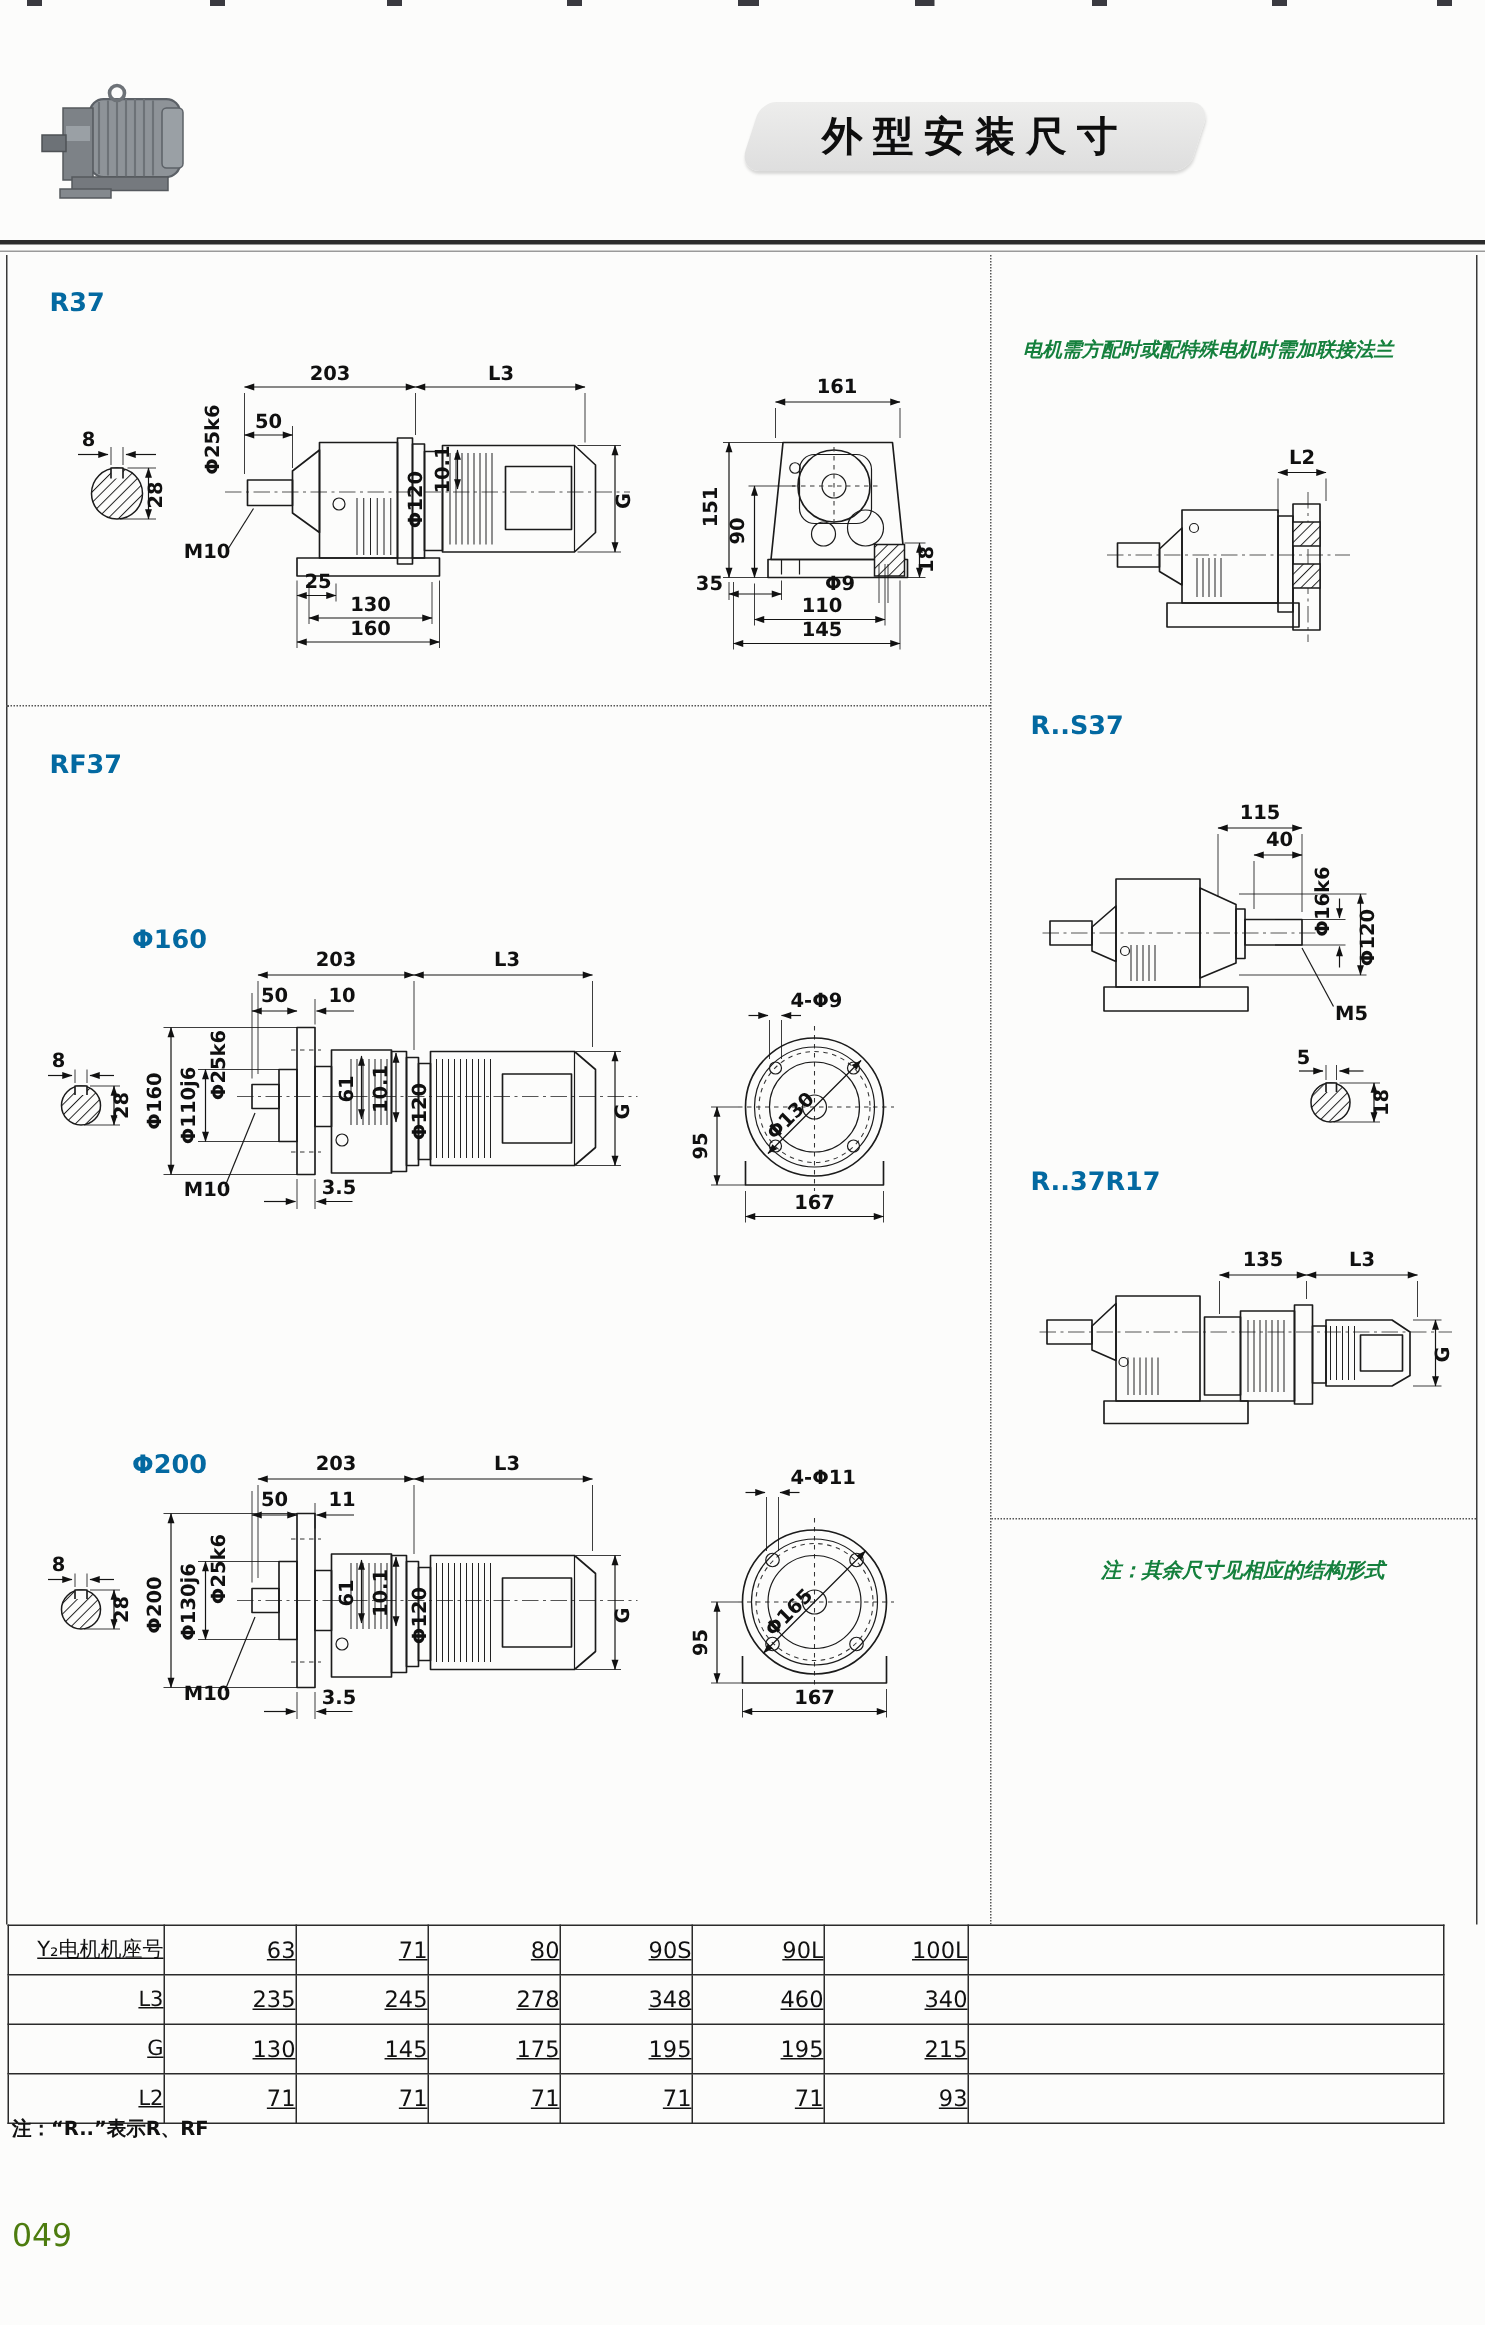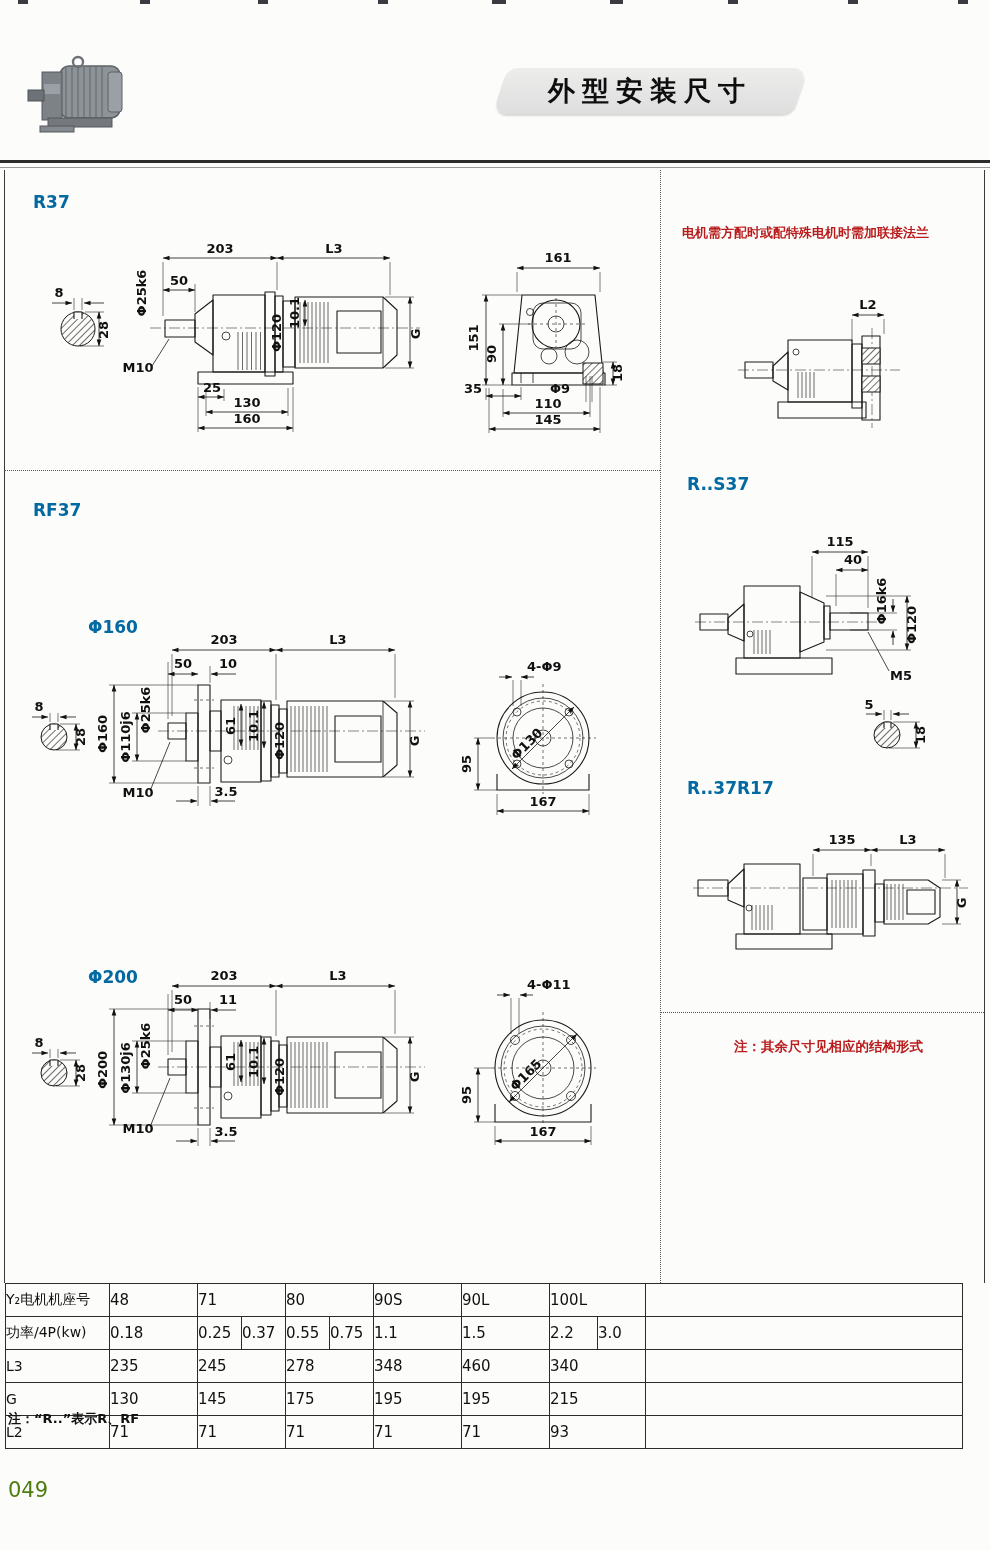--- a/index.html
+++ b/index.html
@@ -18,21 +18,21 @@
   .rule{position:absolute;left:0;top:160px;width:990px;height:3px;background:#2c2c2c;}
   .rule2{position:absolute;left:0;top:167px;width:990px;height:1px;background:#9a9a9a;}
   
   .frame-l{position:absolute;left:4px;top:170px;width:0;height:1113px;border-left:1.5px solid #3a3a3a;}
   .frame-r{position:absolute;left:984px;top:170px;width:0;height:1113px;border-left:1.5px solid #3a3a3a;}
   .vdot{position:absolute;left:660px;top:170px;width:0;height:1113px;border-left:1.6px dotted #555;}
   .hdot1{position:absolute;left:4px;top:470px;width:656px;height:0;border-top:1.6px dotted #555;}
   .hdot2{position:absolute;left:661px;top:1012px;width:323px;height:0;border-top:1.6px dotted #555;}
   
   .sec-label{position:absolute;font-size:17px;font-weight:700;color:#0369a1;}
-  .note{position:absolute;font-size:13px;font-weight:700;color:#b91c1c;white-space:nowrap;}
+  .note{position:absolute;font-size:13px;font-weight:700;color:#15803d;white-space:nowrap;font-style:italic;}
   .footnote{position:absolute;left:8px;top:1410px;font-size:13px;font-weight:700;}
   .pagenum{position:absolute;left:8px;top:1478px;font-size:21px;font-weight:500;color:#4d7c0f;}
   
   .watermark{position:absolute;left:326px;top:575px;font-size:292px;line-height:1;
              font-weight:700;color:#c9cdd0;letter-spacing:-20px;z-index:1;user-select:none;}
   
   svg.art{position:absolute;left:0;top:0;z-index:2;}
   .z3{z-index:3;}
   svg .ln{fill:none;stroke:#1b1b1b;stroke-width:1.1;stroke-linejoin:round;}
   svg .lt{fill:none;stroke:#1b1b1b;stroke-width:0.8;}
@@ -41,22 +41,22 @@
   svg .ext{fill:none;stroke:#141414;stroke-width:0.55;}
   svg .cl{fill:none;stroke:#555;stroke-width:0.7;stroke-dasharray:11 3 2 3;}
   svg .dash{fill:none;stroke:#333;stroke-width:0.7;stroke-dasharray:3 3;}
   svg text{font-family:"DejaVu Sans","Liberation Sans",sans-serif;font-size:13px;font-weight:600;fill:#101010;}
   svg text.mid{text-anchor:middle;}
   svg .hatchfill{fill:url(#hatch);stroke:#1b1b1b;stroke-width:1;}
   svg .white{fill:#fcfcfb;stroke:none;}
   
   table.dims{position:absolute;left:5px;top:1283px;z-index:3;border-collapse:collapse;table-layout:fixed;
              background:#fcfcfb;}
-  table.dims td,table.dims th{border:1.5px solid #2b2b2b;height:32px;padding:0;text-align:left;
-             font-size:15px;font-weight:400;color:#111;}
+  table.dims td,table.dims th{border:1.5px solid #2b2b2b;height:32px;padding:0;text-align:right;
+             font-size:15px;font-weight:400;color:#111;text-decoration:underline;}
   table.dims th{font-size:14px;font-weight:500;}
 </style>
 </head>
 <body>
 
 <div id="canvas">
 
   <div>
     <div class="artifact" style="left:18px"></div>
     <div class="artifact" style="left:140px"></div>
@@ -483,39 +483,26 @@
         <col style="width:44px">
       <col style="width:44px">
         <col style="width:44px">
       <col style="width:48px">
         <col style="width:48px">
       <col style="width:317px">
     </colgroup>
     <tbody>
         <tr>
       <th>Y₂电机机座号</th>
-      <td colspan="2">48</td>
+      <td colspan="2">63</td>
       <td colspan="2">71</td>
       <td colspan="2">80</td>
       <td colspan="2">90S</td>
       <td colspan="2">90L</td>
       <td colspan="2">100L</td>
-      <td></td>
-    </tr>
-    <tr>
-      <th>功率/4P(kw)</th>
-      <td colspan="2">0.18</td>
-      <td>0.25</td>
-      <td>0.37</td>
-      <td>0.55</td>
-      <td>0.75</td>
-      <td colspan="2">1.1</td>
-      <td colspan="2">1.5</td>
-      <td>2.2</td>
-      <td>3.0</td>
       <td></td>
     </tr>
     <tr>
       <th>L3</th>
       <td colspan="2">235</td>
       <td colspan="2">245</td>
       <td colspan="2">278</td>
       <td colspan="2">348</td>
       <td colspan="2">460</td>
       <td colspan="2">340</td>

